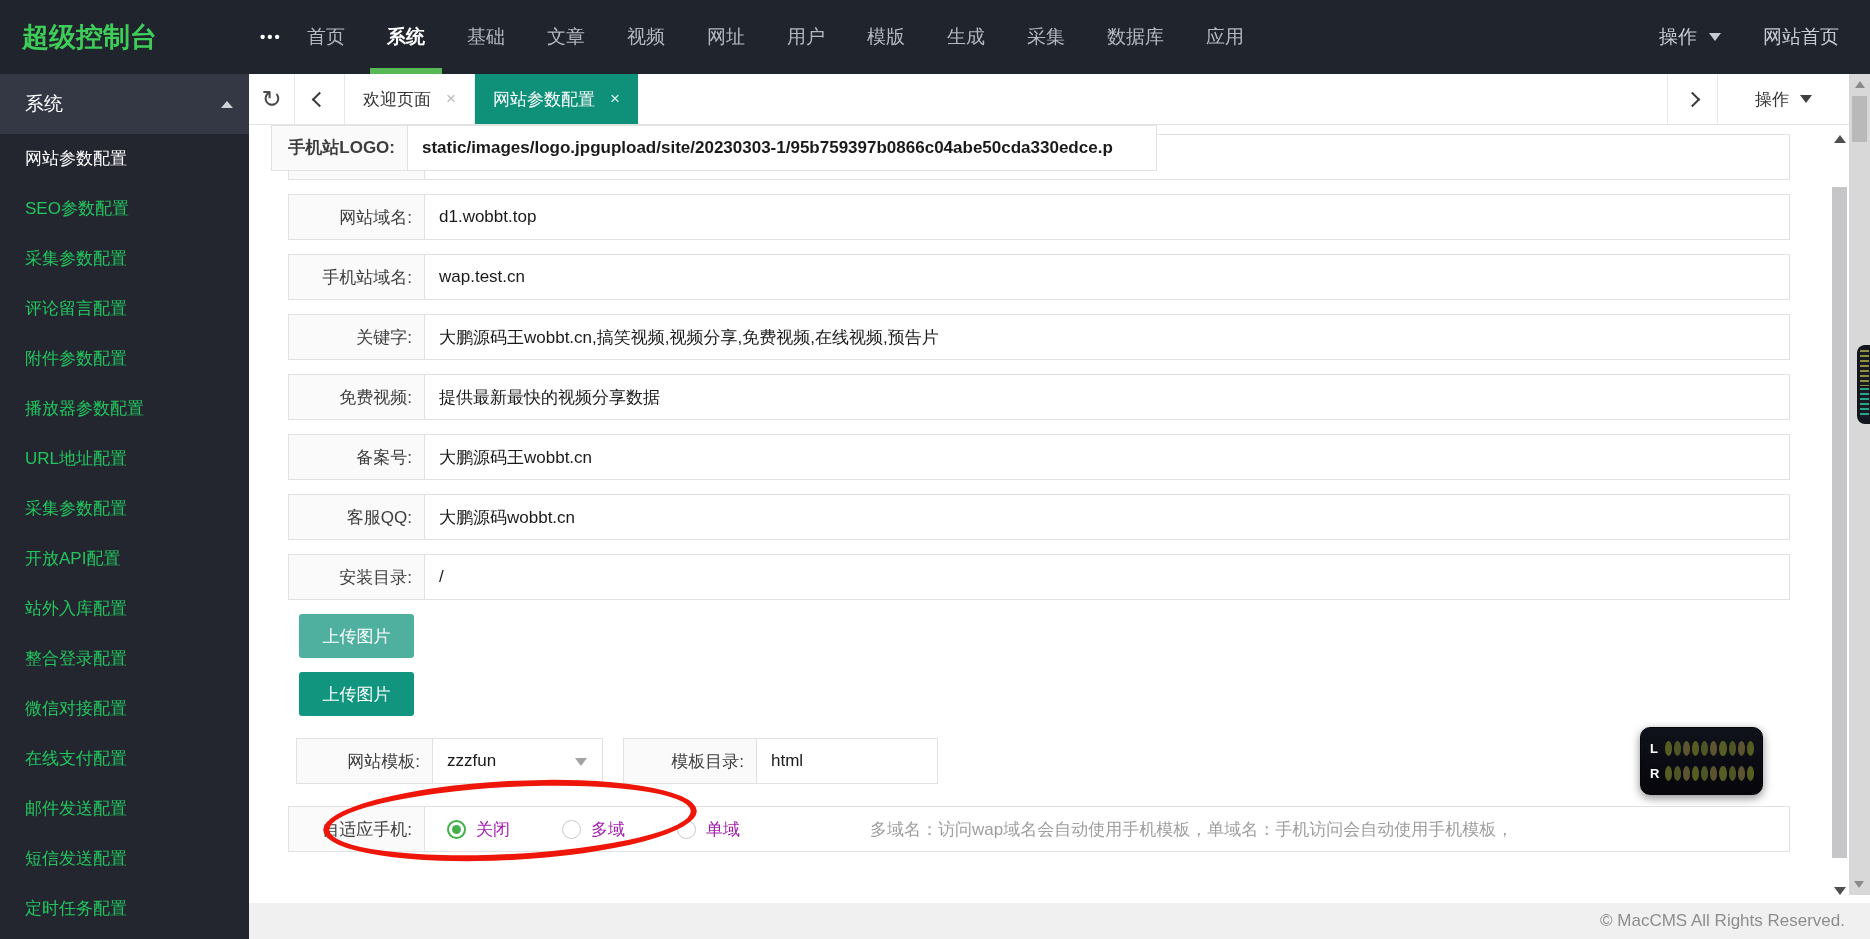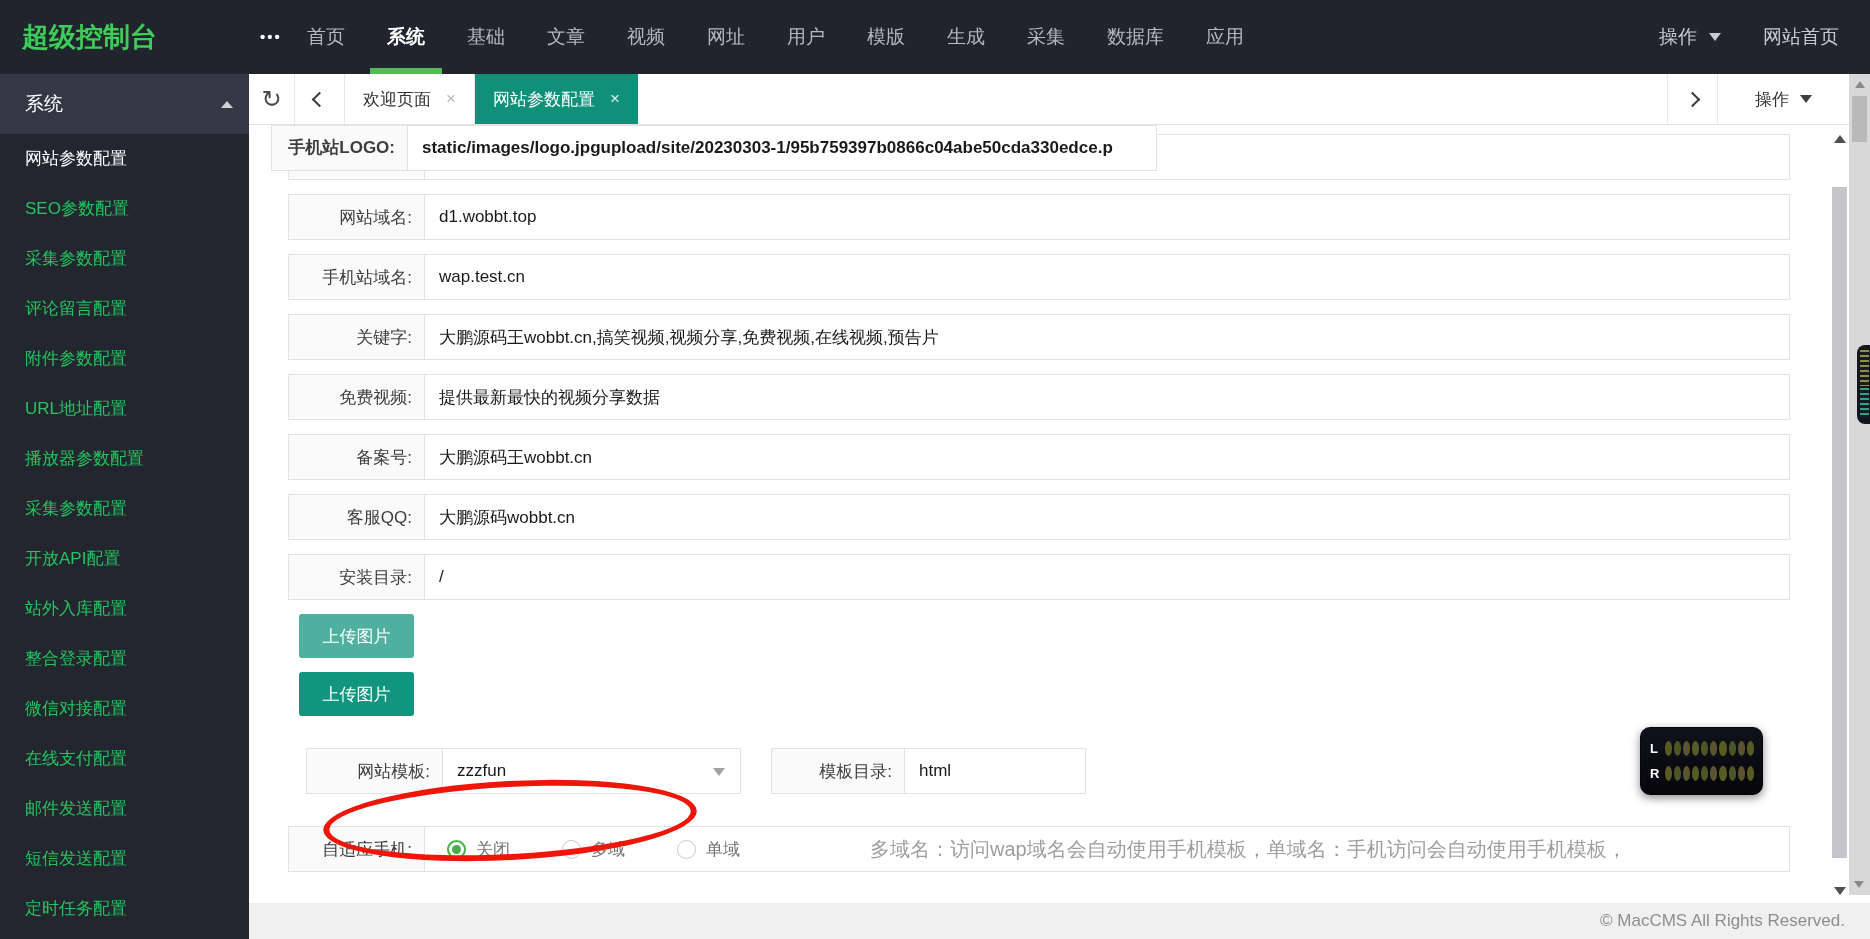--- a/index.html
+++ b/index.html
@@ -48,30 +48,30 @@
   .content > .rowline, .content > .frow { margin:0 0 14px 39px; }
   .content > :first-child { margin-top:9px; }
   .rowline { display:flex; align-items:center; }
   .frow { display:flex; width:1502px; height:46px; border:1px solid #e2e2e2; background:#fff;justify-content:flex-end; }
   .flabel { width:136px; background:#fafafa; border-right:1px solid #e2e2e2; display:flex; align-items:center; justify-content:flex-end; padding-right:12px; font-size:17px; color:#3d3d3d; white-space:nowrap; }
   .fvalue { flex:1; display:flex; align-items:center; padding-left:14px; font-size:17px; color:#1a1a1a; white-space:nowrap; overflow:hidden; }
   .frow.logo { width:886px; margin:0; }
   .upload-btn { margin-left:11px; width:115px; height:44px; border:none; border-radius:3px; color:#fff; font-size:17px; cursor:pointer; font-family:inherit; }
   .upload-btn.b1 { background:#4fb0a0; }
   .upload-btn.b2 { background:#11957e; }
-  .frow.tpl { width:435px; margin:18px; position:relative; }
+  .frow.tpl { width:307px; margin:8px; position:relative; }
   .sel-caret { position:absolute; right:15px; top:19px; width:0; height:0; border-left:6px solid transparent; border-right:6px solid transparent; border-top:8px solid #a3a3a3; }
   .frow.dir { width:315px; margin:0 0 0 12px; }
   .frow.dir .flabel { width:133px; }
   .fvalue.radios { padding-left:22px; overflow:visible; }
-  .radio { display:flex; align-items:center; gap:10px; margin-right:52px; font-size:17px; color:#737373; cursor:pointer; }
+  .radio { display:flex; align-items:center; gap:10px; margin-right:52px; font-size:17px; color:#a21caf; cursor:pointer; }
   .radio-circle { position:relative; width:19px; height:19px; border-radius:50%; border:1px solid #c9c9c9; background:#fff; }
   .radio.selected .radio-circle { border:2px solid #43b04a; }
   .radio.selected .radio-circle::after { content:""; position:absolute; left:3px; top:3px; right:3px; bottom:3px; border-radius:50%; background:#43b04a; }
-  .hint { margin-left:78px; font-size:20px; color:#9e9e9e; white-space:nowrap; overflow:hidden; }
+  .hint { margin-left:78px; font-size:17px; color:#9e9e9e; white-space:nowrap; overflow:hidden; }
 
   
   .annotation { position:absolute; left:323px; top:781px; width:374px; height:79px; border:6px solid #ee1509; border-radius:50%; transform:rotate(-3deg); pointer-events:none; z-index:30; }
 
   
   .meter { position:absolute; left:1640px; top:727px; width:123px; height:68px; background:linear-gradient(#10121b,#06060b); border:1px solid #05050a; border-radius:10px; box-shadow:0 3px 10px rgba(0,0,0,0.45); padding:8px 8px 0 9px; z-index:20; }
   .mrow { display:flex; align-items:center; height:25px; gap:2px; }
   .mlabel { color:#fff; font-weight:bold; font-size:13px; width:14px; }
   .led { width:8px; height:15px; border-radius:50%; }
   .led:nth-child(3n+2){ background:#565c22; }
@@ -128,22 +128,22 @@
 <div class="sidebar">
   <div class="sb-header">
     <span class="sb-title">系统</span>
     <span class="tri-up-sm"></span>
   </div>
   <div class="sb-item active">网站参数配置</div>
   <div class="sb-item">SEO参数配置</div>
   <div class="sb-item">采集参数配置</div>
   <div class="sb-item">评论留言配置</div>
   <div class="sb-item">附件参数配置</div>
+  <div class="sb-item">播放器参数配置</div>
   <div class="sb-item">URL地址配置</div>
-  <div class="sb-item">播放器参数配置</div>
   <div class="sb-item">采集参数配置</div>
   <div class="sb-item">开放API配置</div>
   <div class="sb-item">站外入库配置</div>
   <div class="sb-item">整合登录配置</div>
   <div class="sb-item">微信对接配置</div>
   <div class="sb-item">在线支付配置</div>
   <div class="sb-item">邮件发送配置</div>
   <div class="sb-item">短信发送配置</div>
   <div class="sb-item">定时任务配置</div>
 </div>

